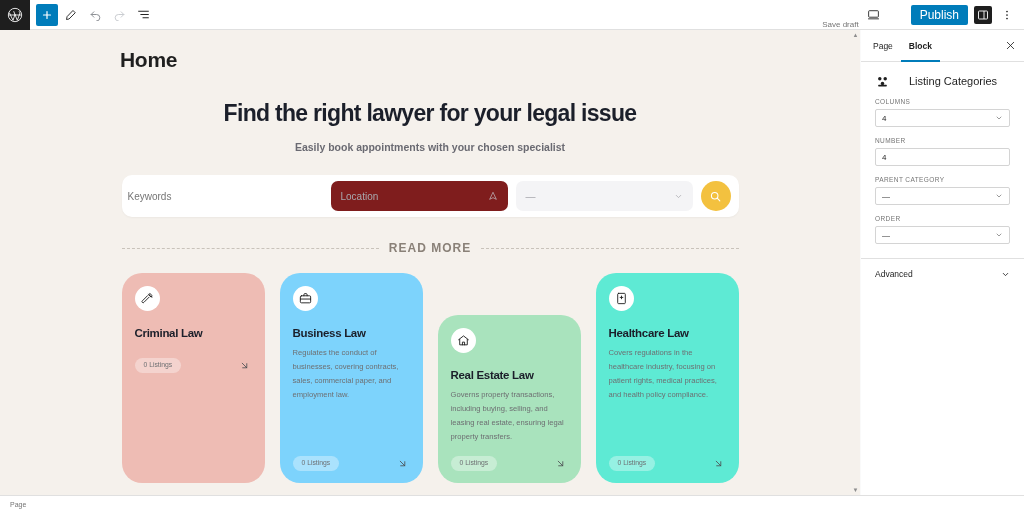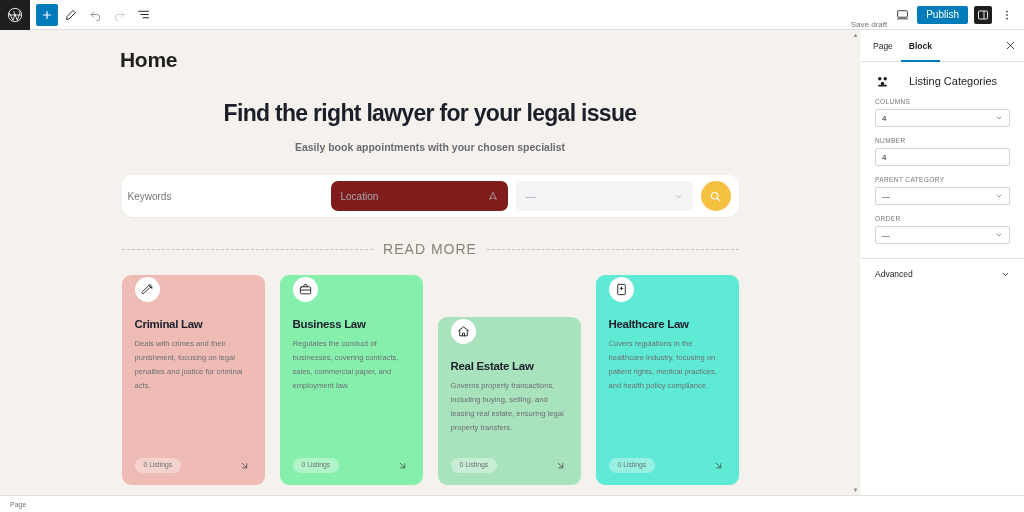--- a/index.html
+++ b/index.html
@@ -22,22 +22,22 @@
   }
   .tb-left { display: flex; align-items: center; gap: 2px; padding-left: 6px; }
   .tb-btn {
     width: 22px; height: 22px; display: flex; align-items: center; justify-content: center;
     border-radius: 2px; color: #1e1e1e; cursor: pointer; background: transparent; border: none;
   }
   .tb-btn.primary { background: #007cba; color: #fff; border-radius: 2px; }
   .tb-right { margin-left: auto; display: flex; align-items: center; gap: 6px; padding-right: 8px; }
   .save-draft { font-size: 8px; color: #757575; cursor: pointer; white-space: nowrap; margin-top: 20px; }
   .publish-btn {
-    background: #007cba; color: #fff; font-size: 10px; font-weight: 400;
-    border: none; border-radius: 2px; padding: 4px 9px; cursor: pointer; line-height: 1;
+    background: #007cba; color: #fff; font-size: 12px; font-weight: 400;
+    border: none; border-radius: 2px; padding: 4px 9px; cursor: pointer; line-height: 1; margin-left: 22px;
   }
   .icon-sq {
     width: 18px; height: 18px; display: flex; align-items: center; justify-content: center;
     cursor: pointer; color: #1e1e1e;
   }
   .icon-sq.active { background: #1e1e1e; color: #fff; border-radius: 2px; }
 
   
   .body-row { flex: 1; display: flex; min-height: 0; position: relative; }
 
@@ -78,29 +78,29 @@
     display: flex; align-items: center; justify-content: center; cursor: pointer; border: none;
     flex: 0 0 30px;
   }
 
   
   .readmore {
     display: flex; align-items: center; gap: 10px; margin-top: 24px;
     width: 617px; margin-left: auto; margin-right: auto;
   }
   .rm-line { flex: 1; border-top: 1px dashed #c9c3bb; height: 0; }
-  .rm-text { font-size: 14px; letter-spacing: 1px; color: #8a8178; font-weight: 400; white-space: nowrap; }
+  .rm-text { font-size: 12px; letter-spacing: 1px; color: #8a8178; font-weight: 700; white-space: nowrap; }
 
   
   .cards {
     display: grid; grid-template-columns: repeat(4, 1fr); gap: 15px;
     width: 617px; margin: 18px auto 0;
   }
   .card {
-    border-radius: 9px; padding: 2px 13px 12px; min-height: 168px;
+    border-radius: 20px; padding: 13px 13px 12px; min-height: 168px;
     display: flex; flex-direction: column; position: relative;
   }
   .card-icon {
     width: 25px; height: 25px; border-radius: 50%; background: #fff;
     display: flex; align-items: center; justify-content: center; margin-bottom: 16px;
   }
   .card-title { font-size: 11.5px; font-weight: 700; color: #1b1f2a; letter-spacing: -0.3px; margin-bottom: 7px; }
   .card-desc { font-size: 7.6px; line-height: 1.85; color: #6d6f72; flex: 1; }
   .card-foot { display: flex; align-items: center; justify-content: space-between; margin-top: 12px; }
   .listing-pill {
@@ -282,32 +282,31 @@
 
           <div class="card" id="card0" style="background: rgb(238, 188, 180);">
             <div class="card-icon">
               <svg width="13" height="13" viewBox="0 0 24 24" stroke="#1e1e1e" stroke-width="1.7" fill="none" stroke-linecap="round" stroke-linejoin="round">
                 <path d="M14 4l6 6"></path>
                   <path d="M17 3.2l3.8 3.8-2.3 2.3-3.8-3.8z"></path>
                   <path d="M15 9.5L5.5 19a2 2 0 1 1-2.8-2.8L12.2 6.7"></path>
               </svg>
             </div>
             <div class="card-title">Criminal Law</div>
-            <div class="card-desc">Deals with crimes and their punishment, focusing on legal penalties and justice for criminal acts.</div>
             <div class="card-foot">
               <span class="listing-pill">0 Listings</span>
               <span class="card-arrow">
                 <svg width="11" height="11" viewBox="0 0 24 24" stroke="#4a4c50" stroke-width="1.8" fill="none" stroke-linecap="round" stroke-linejoin="round">
                     <path d="M7 7l10 10M17 8v9H8"></path>
                   </svg>
               </span>
             </div>
           </div>
 
-          <div class="card" id="card1" style="background: #86efac; justify-content: center;">
+          <div class="card" id="card1" style="background: #7dd3fc; justify-content: center;">
             <div class="card-icon">
               <svg width="13" height="13" viewBox="0 0 24 24" stroke="#1e1e1e" stroke-width="1.7" fill="none" stroke-linecap="round" stroke-linejoin="round">
                 <rect x="2.5" y="7" width="19" height="13" rx="2"></rect>
                   <path d="M9 7V5a2 2 0 0 1 2-2h2a2 2 0 0 1 2 2v2"></path>
                   <path d="M2.5 13h19"></path>
               </svg>
             </div>
             <div class="card-title">Business Law</div>
             <div class="card-desc">Regulates the conduct of businesses, covering contracts, sales, commercial paper, and employment law.</div>
             <div class="card-foot">

